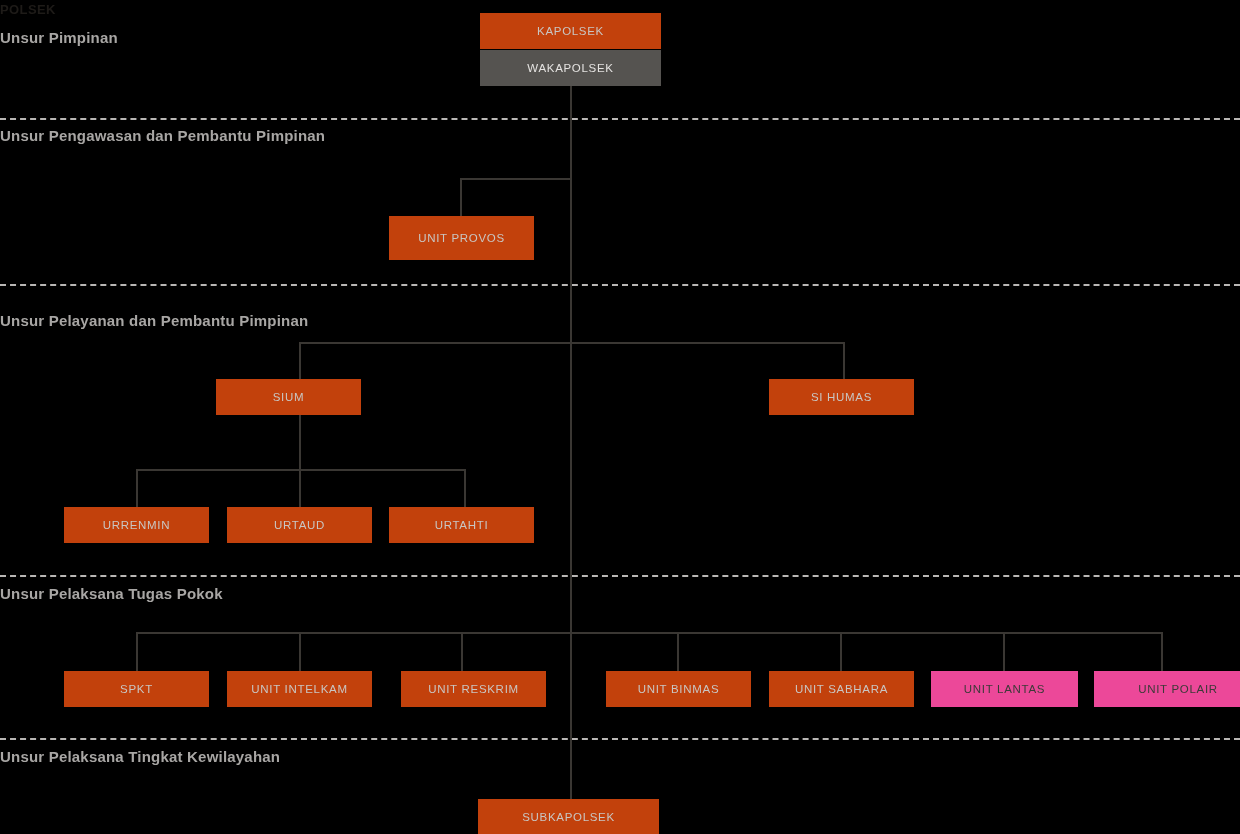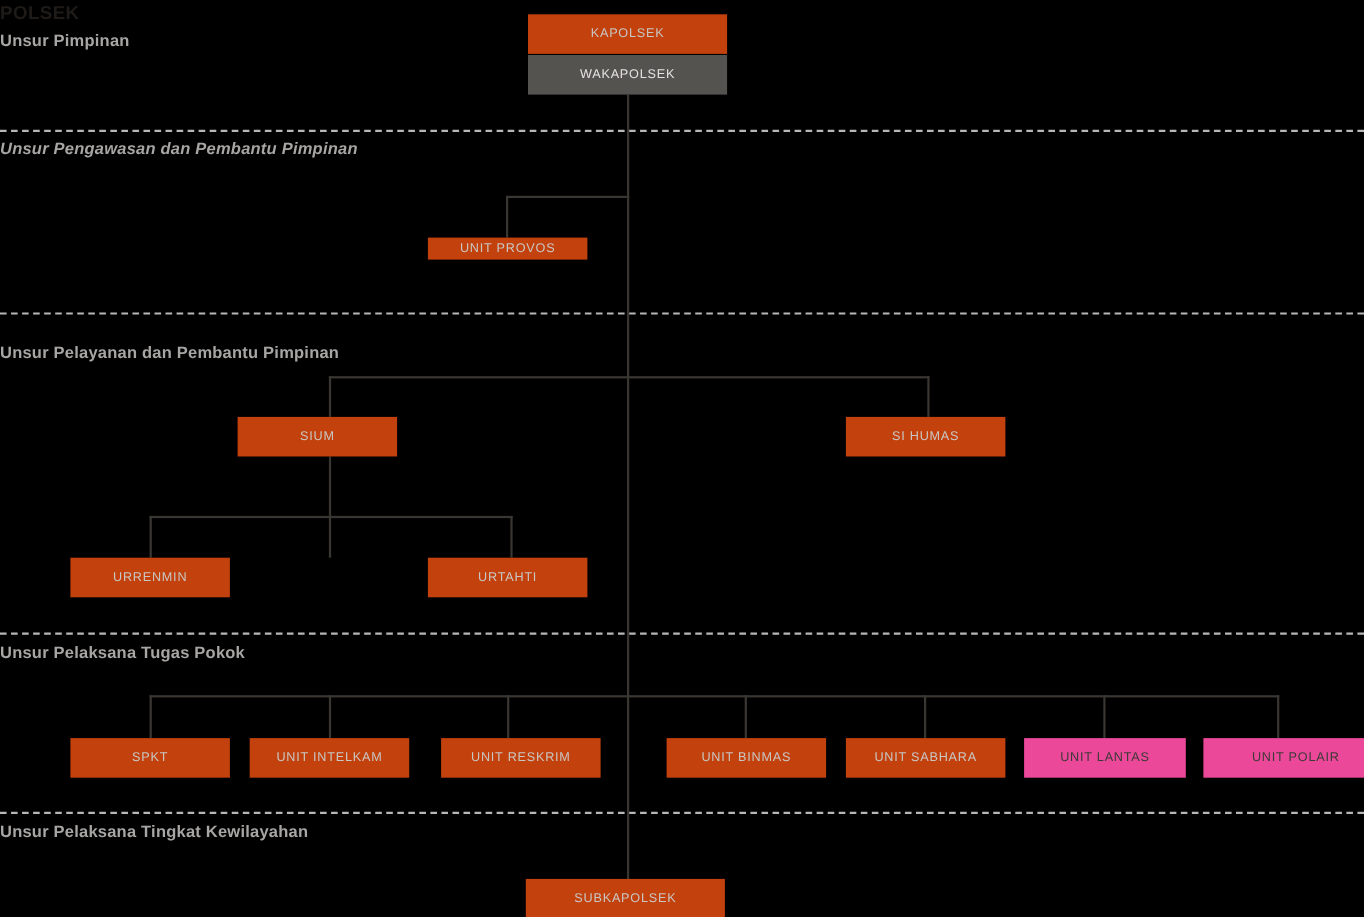--- a/index.html
+++ b/index.html
@@ -37,21 +37,21 @@
     font-weight: bold;
     font-size: 15px;
     letter-spacing: .2px;
     white-space: nowrap;
   }
   .title-main {
     position: absolute;
     left: 0;
     color: #1e1b18;
     font-weight: bold;
-    font-size: 17px;
+    font-size: 13px;
     letter-spacing: .4px;
     white-space: nowrap;
   }
 
   
   .vline {
     position: absolute;
     width: 2px;
     background: #3a3733;
   }
@@ -87,21 +87,21 @@
 </style>
 </head>
 <body>
 
 <div id="chart">
 
   <div class="title-main" style="top:2px;">POLSEK</div>
   <div class="sec-label" style="top:29px;">Unsur Pimpinan</div>
 
   <div class="sep" style="top:118px;"></div>
-  <div class="sec-label" style="top:127px;font-style:italic;">Unsur Pengawasan dan Pembantu Pimpinan</div>
+  <div class="sec-label" style="top:127px;">Unsur Pengawasan dan Pembantu Pimpinan</div>
 
   <div class="sep" style="top:284px;"></div>
   <div class="sec-label" style="top:293px;margin-top:19px;">Unsur Pelayanan dan Pembantu Pimpinan</div>
 
   <div class="sep" style="top:575px;"></div>
   <div class="sec-label" style="top:585px;">Unsur Pelaksana Tugas Pokok</div>
 
   <div class="sep" style="top:738px;"></div>
   <div class="sec-label" style="top:748px;">Unsur Pelaksana Tingkat Kewilayahan</div>
 
@@ -124,26 +124,27 @@
   <div class="vline" style="left:299px; top:632px; height:39px;"></div>
   <div class="vline" style="left:461px; top:632px; height:39px;"></div>
   <div class="vline" style="left:677px; top:632px; height:39px;"></div>
   <div class="vline" style="left:840px; top:632px; height:39px;"></div>
   <div class="vline" style="left:1003px; top:632px; height:39px;"></div>
   <div class="vline" style="left:1161px; top:632px; height:39px;"></div>
 
   <div class="node dark" style="left:480px; top:13px; width:181px; height:36px;">KAPOLSEK</div>
   <div class="node mid" style="left:480px; top:50px; width:181px; height:36px;">WAKAPOLSEK</div>
 
-  <div class="node dark" style="left:389px; top:216px; width:145px; height:20px;">UNIT PROVOS</div>
+  <div class="node dark" style="left:389px; top:216px; width:145px; height:44px;">UNIT PROVOS</div>
 
   <div class="node dark" style="left:216px; top:379px; width:145px; height:36px;">SIUM</div>
   <div class="node dark" style="left:769px; top:379px; width:145px; height:36px;">SI HUMAS</div>
 
   <div class="node dark" style="left:64px; top:507px; width:145px; height:36px;">URRENMIN</div>
+  <div class="node dark" style="left:227px; top:507px; width:145px; height:36px;">URTAUD</div>
   <div class="node dark" style="left:389px; top:507px; width:145px; height:36px;">URTAHTI</div>
 
   <div class="node dark" style="left:64px; top:671px; width:145px; height:36px;">SPKT</div>
   <div class="node dark" style="left:227px; top:671px; width:145px; height:36px;">UNIT INTELKAM</div>
   <div class="node dark" style="left:389px; top:671px; width:145px; height:36px;margin-left:12px;">UNIT RESKRIM</div>
   <div class="node dark" style="left:606px; top:671px; width:145px; height:36px;">UNIT BINMAS</div>
   <div class="node dark" style="left:769px; top:671px; width:145px; height:36px;">UNIT SABHARA</div>
   <div class="node light" style="left:931px; top:671px; width:147px; height:36px;">UNIT LANTAS</div>
   <div class="node light" style="left:1094px; top:671px; width:168px; height:36px;">UNIT POLAIR</div>
 

